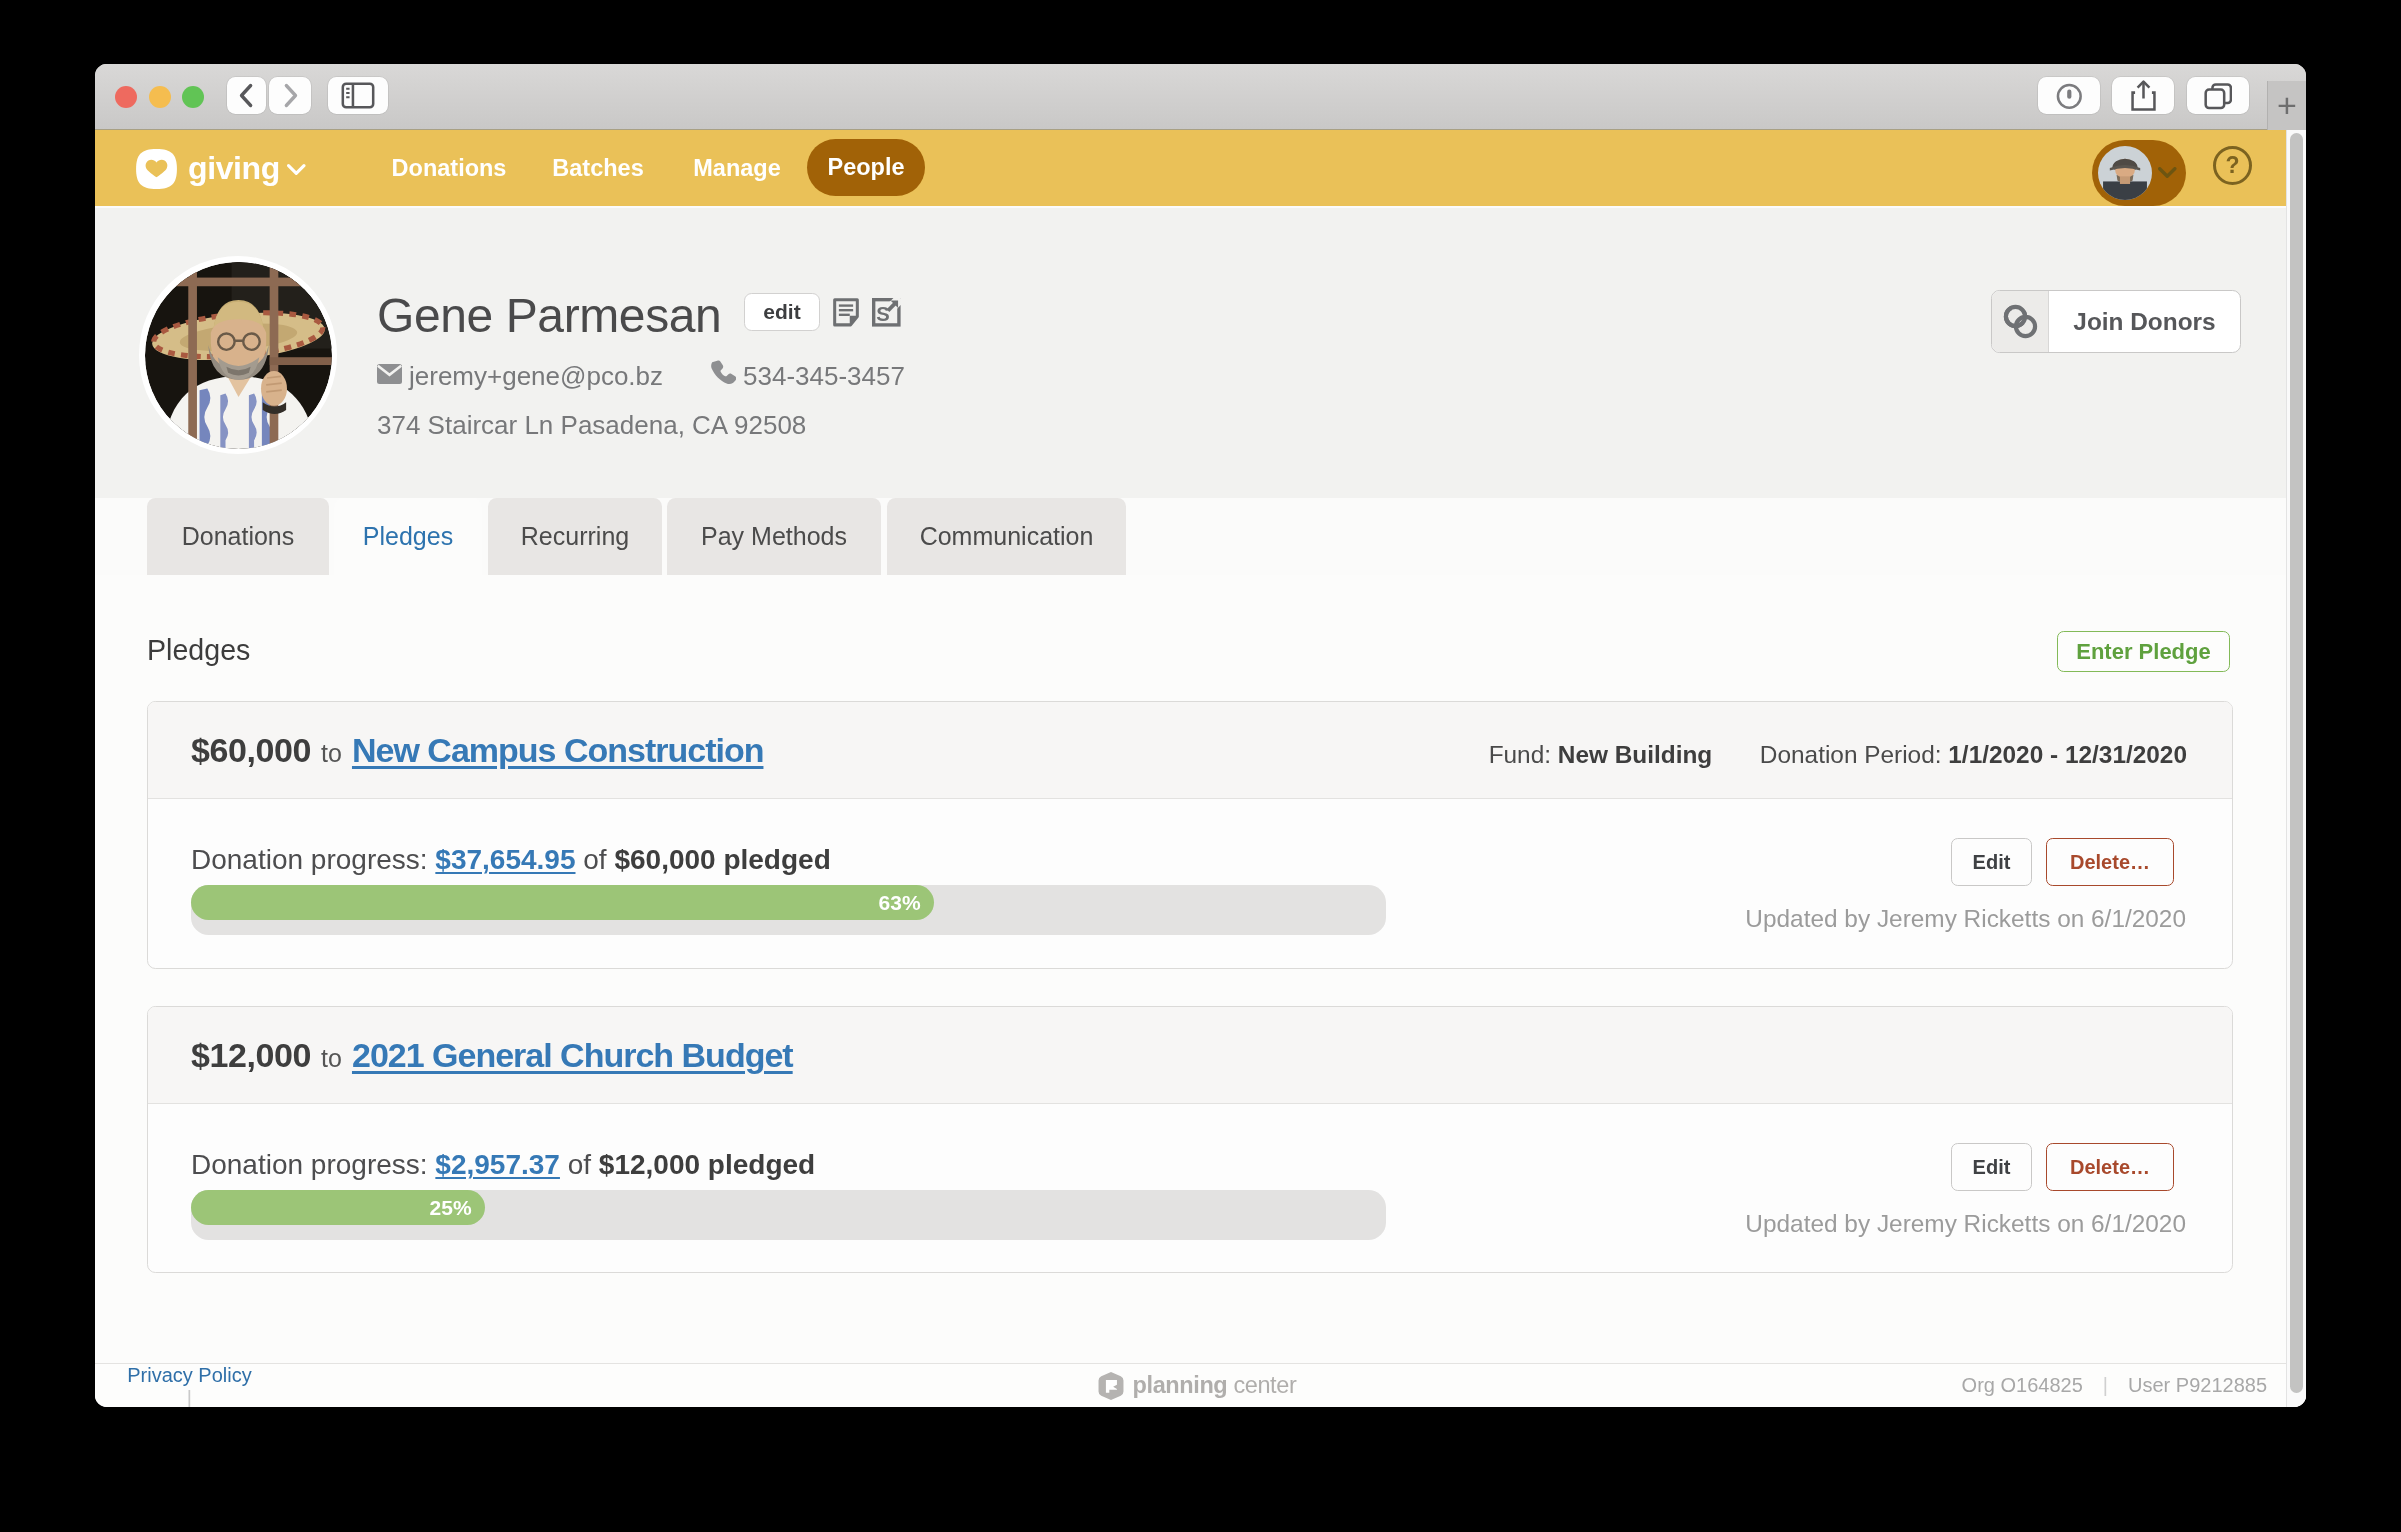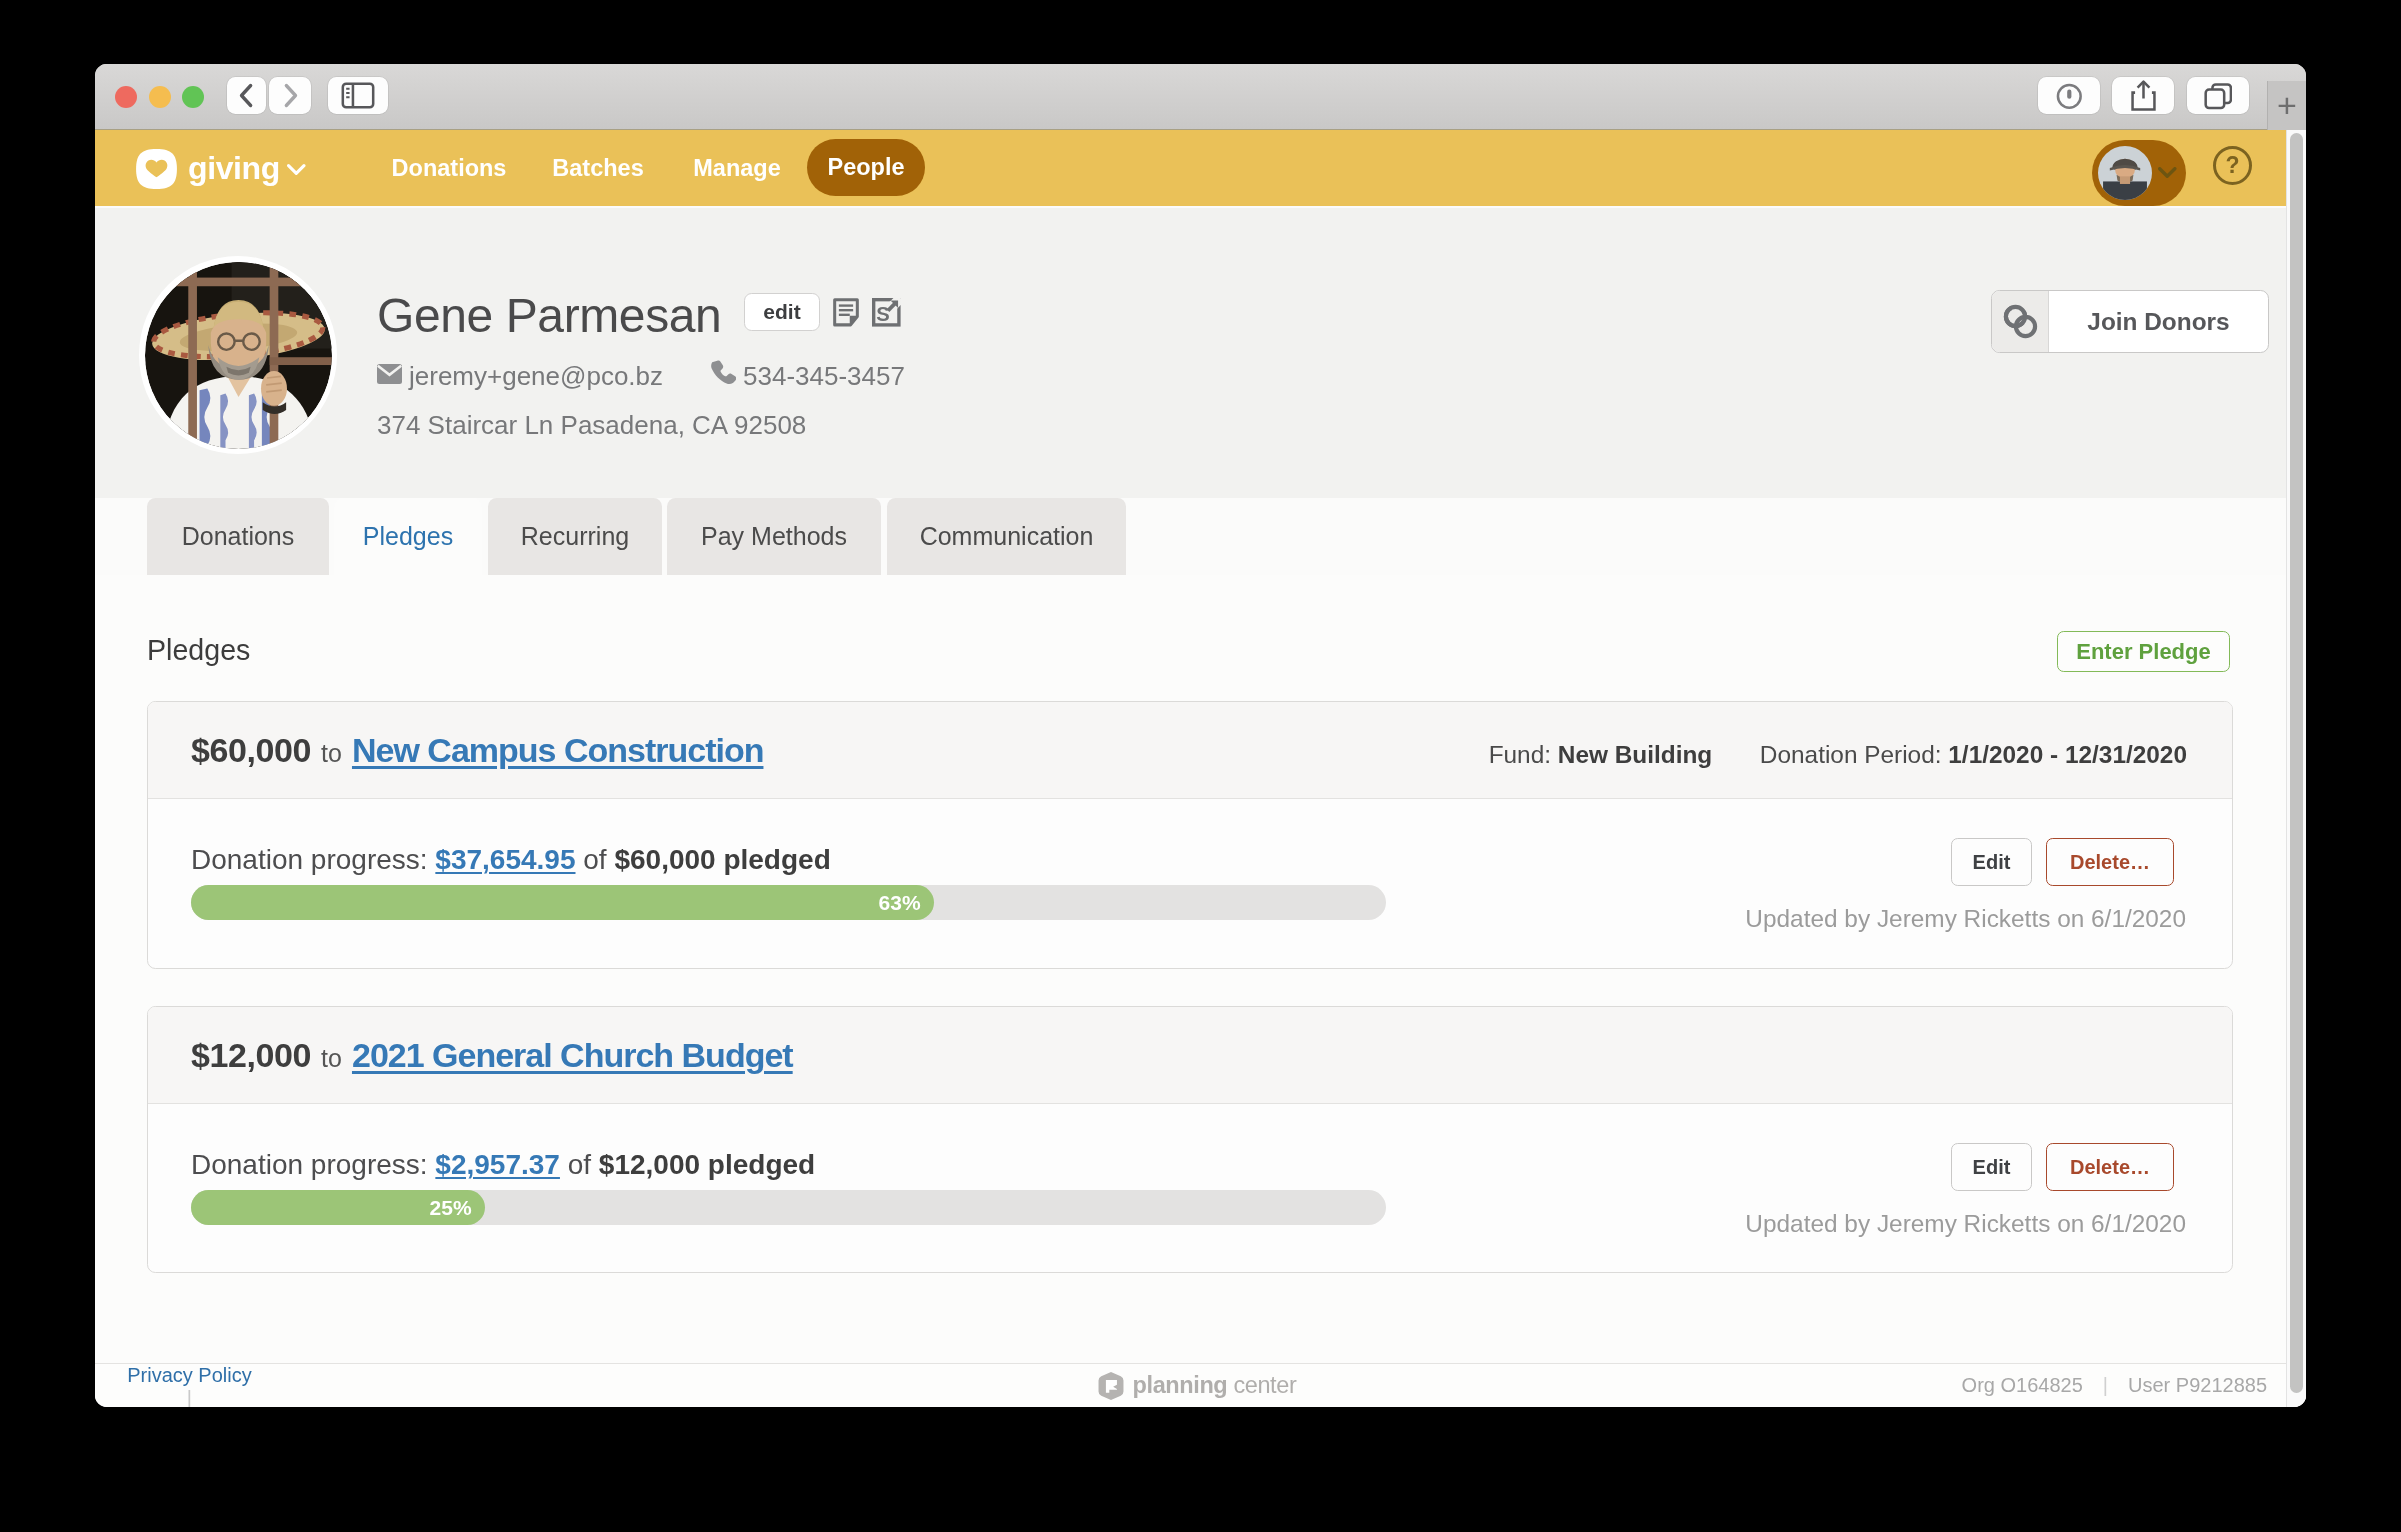--- a/index.html
+++ b/index.html
@@ -29,21 +29,21 @@
   .avatar { position:absolute; left:44px; top:192px; width:198px; height:198px; border-radius:50%;
             background:#fff; }
   .avatar svg { position:absolute; left:5.9px; top:5.9px; border-radius:50%; }
   .pname { position:absolute; left:282px; top:228px; font-size:48px; color:#4a4a4b; line-height:48px; letter-spacing:-0.4px; }
   .editbtn { position:absolute; left:649px; top:229px; width:76px; height:38px; background:#fff;
              border:1.7px solid #d2d1d0; border-radius:7.6px; display:flex; align-items:center; justify-content:center;
              font-size:21px; font-weight:700; color:#3d3e40; }
   .crow { position:absolute; color:#77787a; font-size:26px; }
 
   
-  .joinbtn { position:absolute; left:1896px; top:226px; width:278px; height:63px; background:#fff;
+  .joinbtn { position:absolute; left:1896px; top:226px; width:250px; height:63px; background:#fff;
              border:1.7px solid #c9c8c7; border-radius:8.4px; overflow:hidden;text-align:right; }
   .joinicon { position:absolute; left:0; top:0; width:57px; height:100%; background:#ecebe9;
               border-right:0.8px solid #d8d7d6; display:flex; align-items:center; justify-content:center; }
   .jointext { position:absolute; left:57px; top:0; right:0; height:100%; display:flex; align-items:center;
               justify-content:center; font-size:24.4px; font-weight:600; color:#56575a; }
 
   
   .tab { position:absolute; top:434px; height:77px; background:#e8e6e4; border-radius:8.4px 8.4px 0 0;
          display:flex; align-items:center; justify-content:center; font-size:25px; color:#4b4b4b; }
   .tab.active { background:#fcfcfb; color:#2d73ae; }
@@ -63,21 +63,21 @@
                font-size:24.4px; color:#4a4a4a; white-space:nowrap; }
   .amount { font-size:34px; font-weight:700; color:#3e3e3e; letter-spacing:-0.4px; }
   .headright span { line-height:normal; }
   .headline span { line-height:normal; }
   .to { font-size:25px; color:#555; padding:0 10px; }
   .fundlink { font-size:34px; font-weight:700; color:#3679b6; text-decoration:underline;
               text-decoration-thickness:2.5px; text-underline-offset:4.2px; letter-spacing:-1px; }
   .b { font-weight:700; color:#3e3e3e; }
   .progtext { position:absolute; left:43px; top:45px; font-size:28px; color:#4d4d4f; white-space:nowrap; }
   .bluelink { color:#3679b6; font-weight:700; text-decoration:underline; text-decoration-thickness:1.7px; text-underline-offset:3.4px; }
-  .track { position:absolute; left:43px; top:86px; width:1195px; height:35px; border-radius:17.6px; background:#e3e2e1; }
+  .track { position:absolute; left:43px; top:86px; width:1195px; height:50px; border-radius:17.6px; background:#e3e2e1; }
   .fill { position:absolute; left:0; top:0; height:35px; border-radius:17.6px; background:#9cc577;
           color:#fff; font-size:22px; font-weight:700; display:flex; align-items:center; justify-content:flex-end;
           padding-right:13.4px; }
   .fill span { font-size:21px; }
   .cbtn { position:absolute; top:39px; height:48px; border-radius:6.7px; background:#fdfdfd;
           display:flex; align-items:center; justify-content:center; font-size:20px; font-weight:700; }
   .cbtn.edit { left:1803px; width:81px; border:1.7px solid #c9c8c7; color:#3f4144; }
   .cbtn.del { left:1898px; width:128px; border:1.7px solid #a8492c; color:#a8492c; }
   .updated { position:absolute; right:46px; top:106px; font-size:24.4px; color:#9b9b9b; }
 

